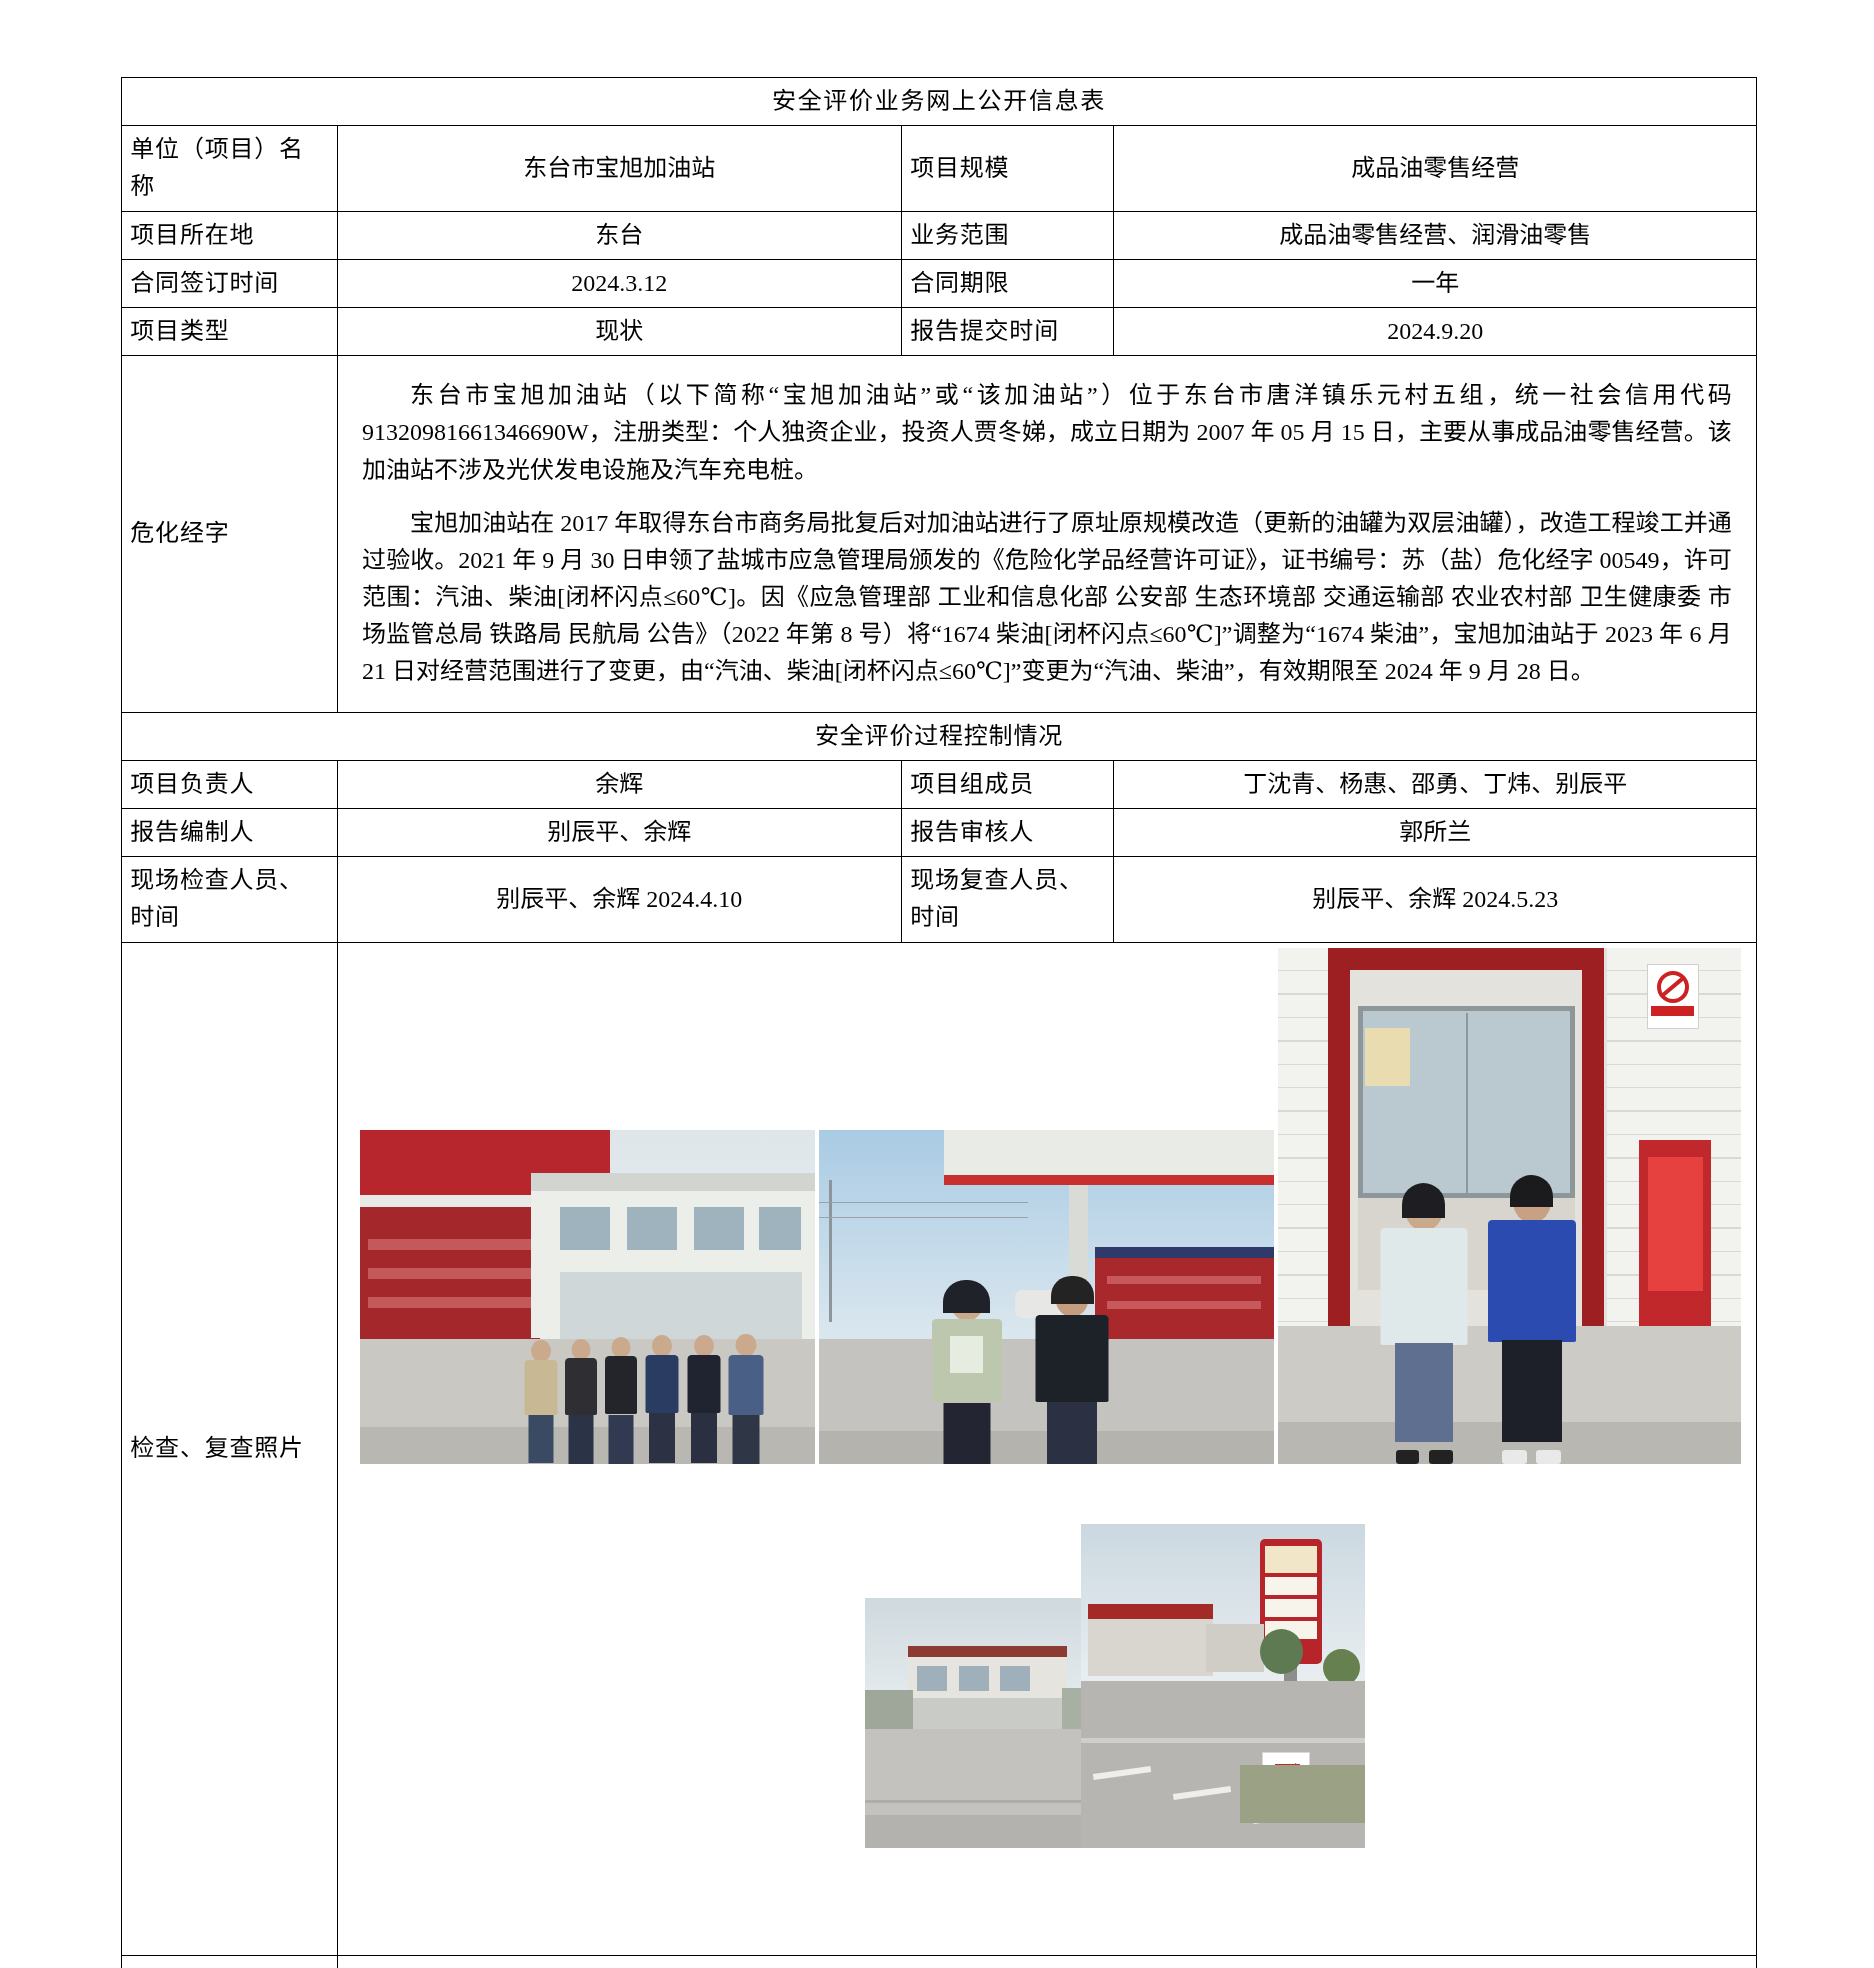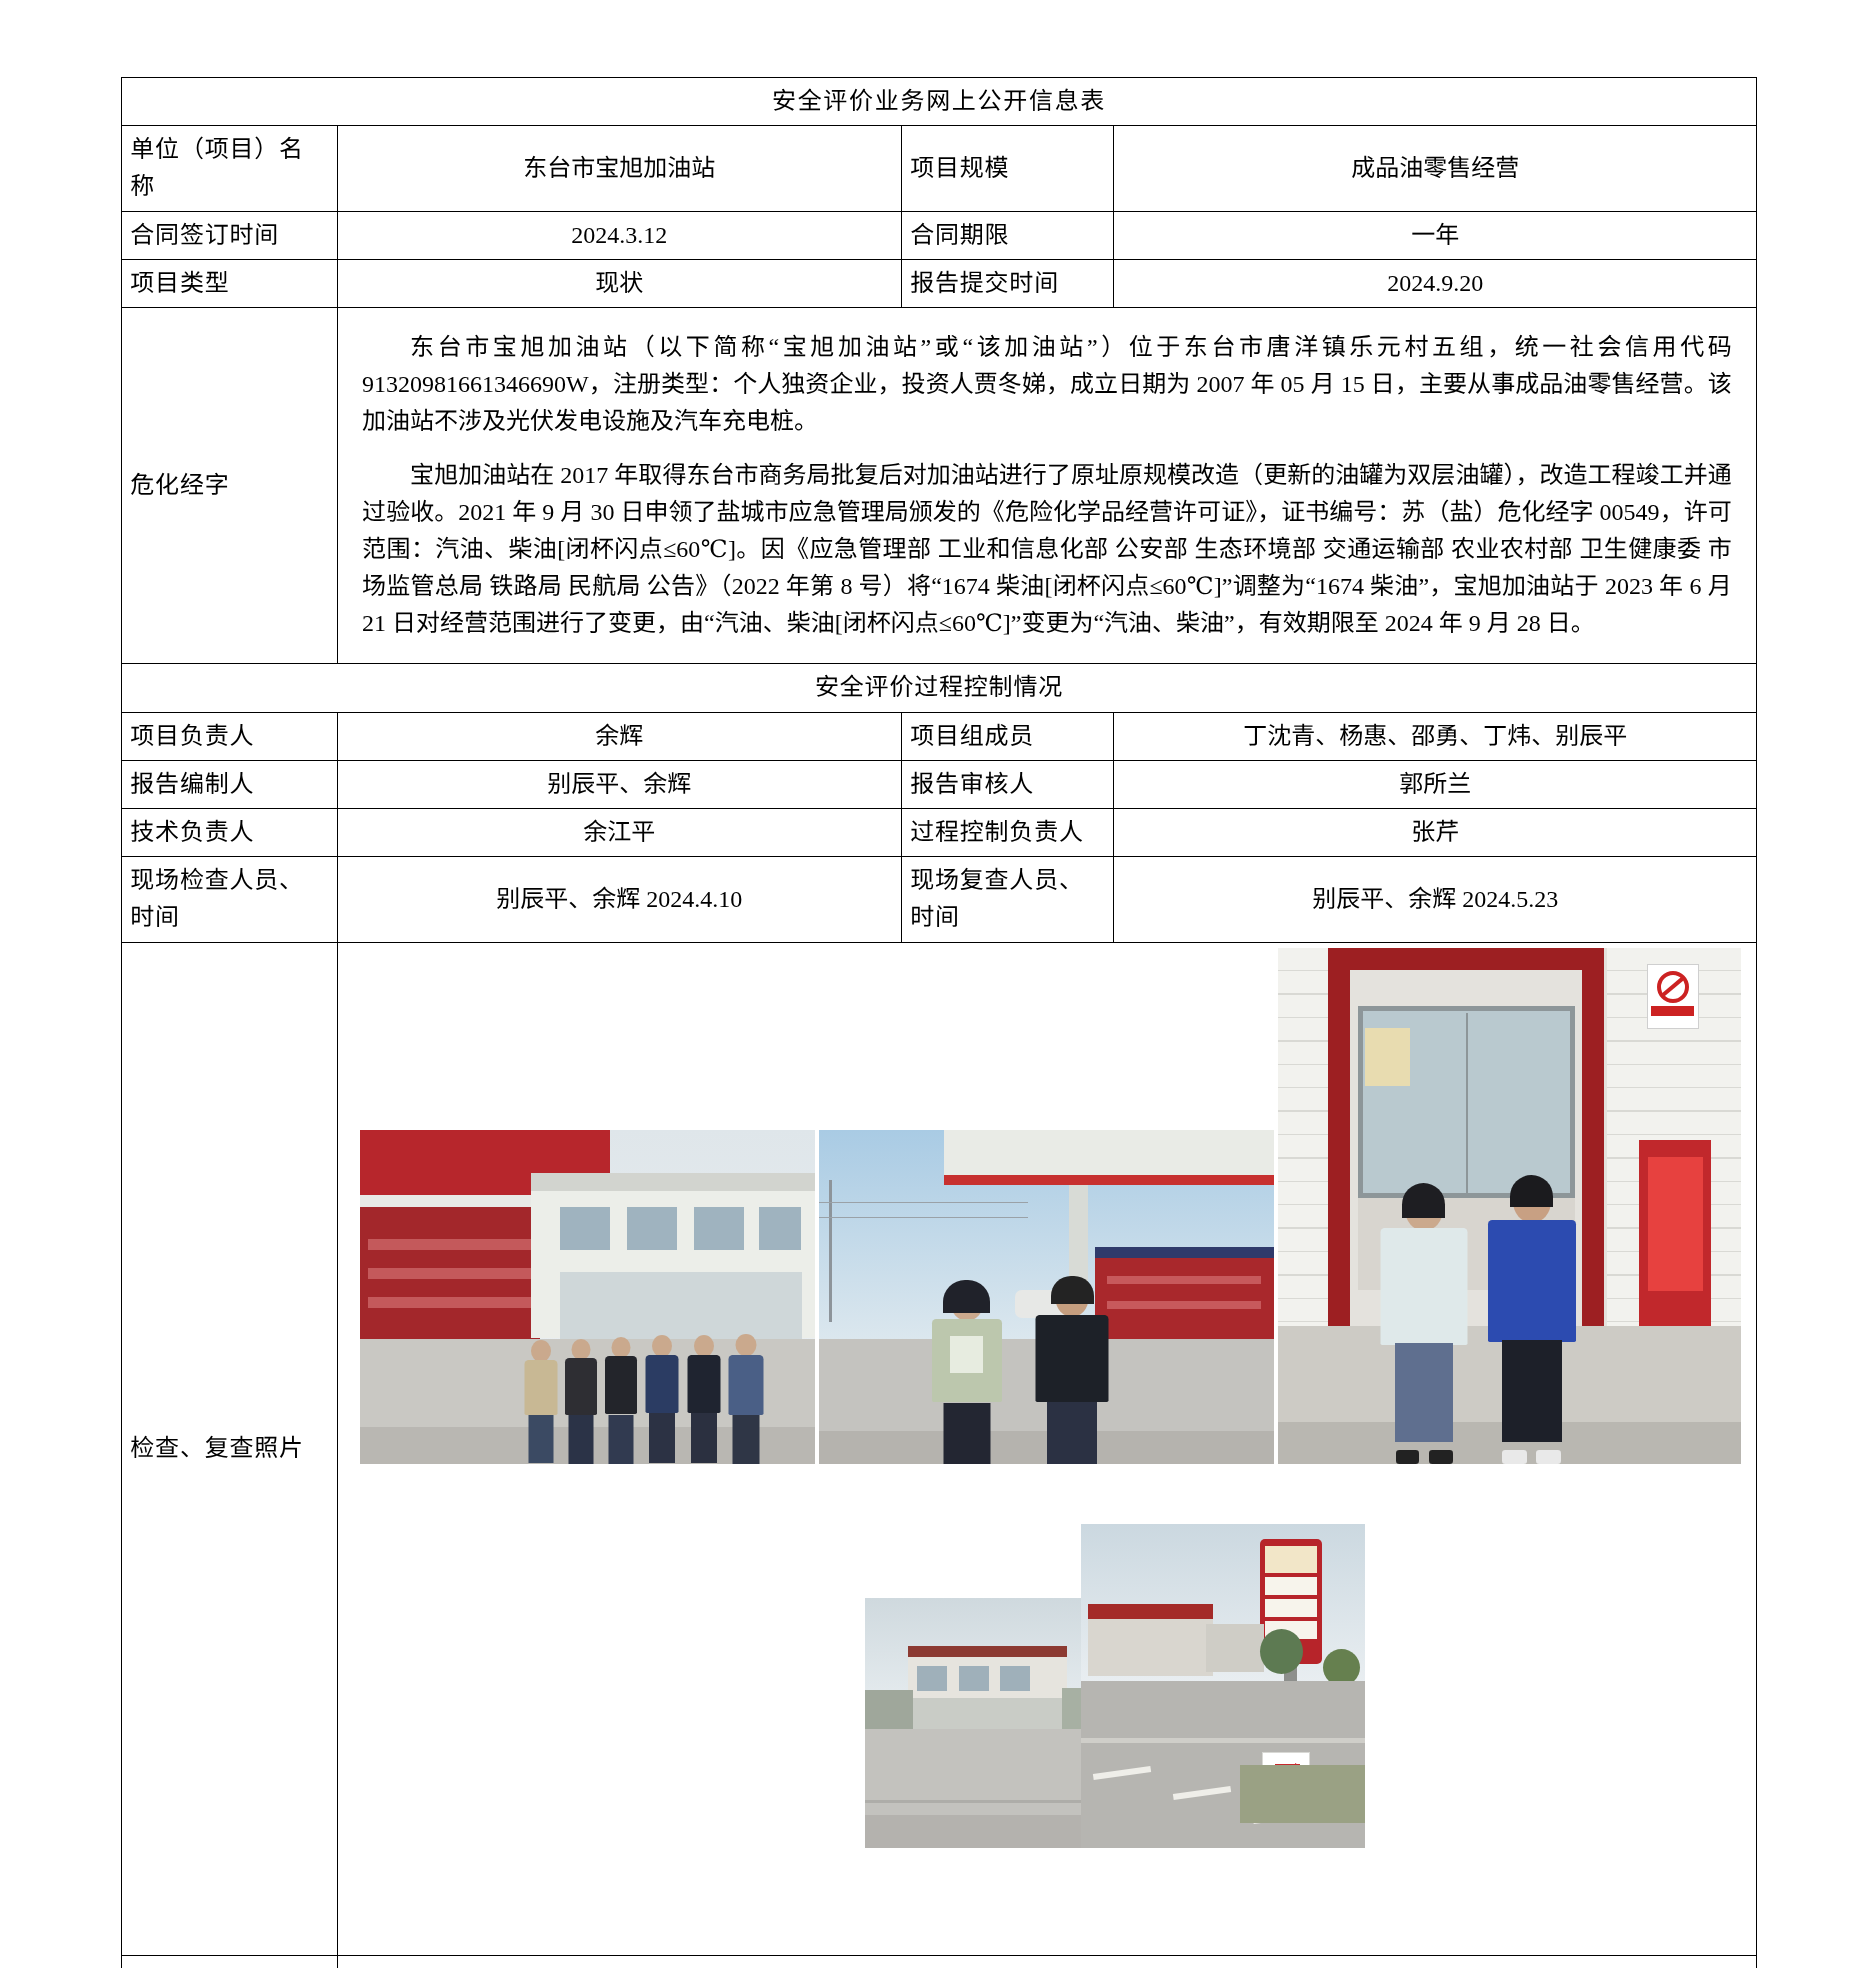--- a/index.html
+++ b/index.html
@@ -108,20 +108,26 @@
         <td colspan="4">安全评价业务网上公开信息表</td>
       </tr>
 
       <tr>
         <td class="label">单位（项目）名称</td>
         <td class="center">东台市宝旭加油站</td>
         <td class="label">项目规模</td>
         <td class="center">成品油零售经营</td>
       </tr>
 
+      <tr>
+        <td class="label">项目所在地</td>
+        <td class="center">东台</td>
+        <td class="label">业务范围</td>
+        <td class="center">成品油零售经营、润滑油零售</td>
+      </tr>
 
       <tr>
         <td class="label">合同签订时间</td>
         <td class="center">2024.3.12</td>
         <td class="label">合同期限</td>
         <td class="center">一年</td>
       </tr>
 
       <tr>
         <td class="label">项目类型</td>
@@ -149,26 +155,20 @@
         <td class="center">丁沈青、杨惠、邵勇、丁炜、别辰平</td>
       </tr>
 
       <tr>
         <td class="label">报告编制人</td>
         <td class="center">别辰平、余辉</td>
         <td class="label">报告审核人</td>
         <td class="center">郭所兰</td>
       </tr>
 
-      <tr>
-        <td class="label">技术负责人</td>
-        <td class="center">余江平</td>
-        <td class="label">过程控制负责人</td>
-        <td class="center">张芹</td>
-      </tr>
 
       <tr>
         <td class="label">现场检查人员、时间</td>
         <td class="center">别辰平、余辉 2024.4.10</td>
         <td class="label">现场复查人员、时间</td>
         <td class="center">别辰平、余辉 2024.5.23</td>
       </tr>
 
       <tr>
         <td class="label">检查、复查照片</td>

